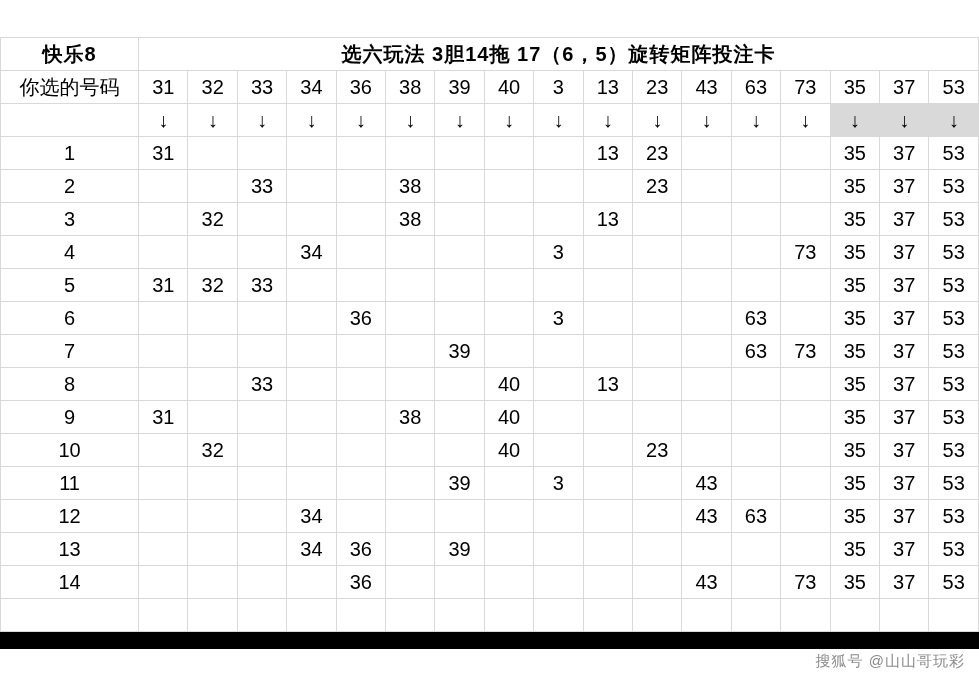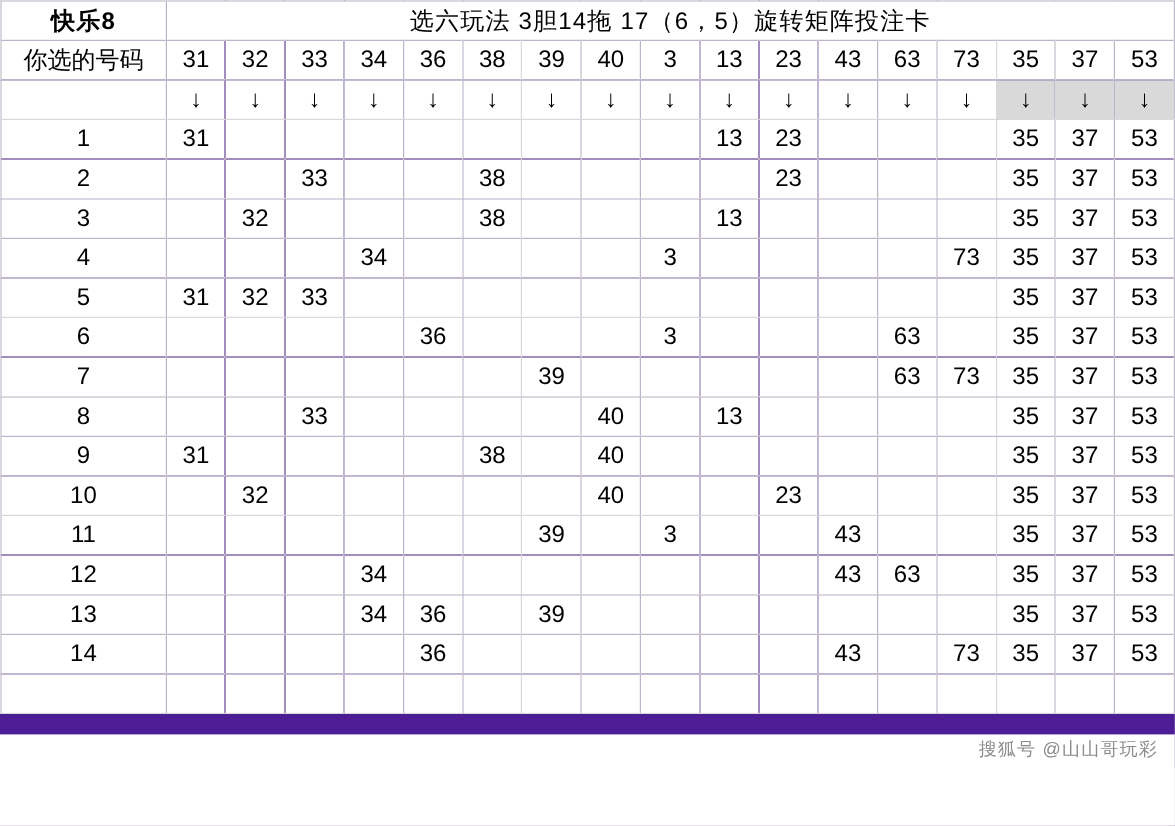--- a/index.html
+++ b/index.html
@@ -11,21 +11,22 @@
     width: 979px;
     height: 688px;
     font-family: "Liberation Sans", sans-serif;
     overflow: hidden;
     position: relative;
   }
   #sheet {
     position: relative;
     width: 979px;
     height: 640px;
-    background: #4c1d95;
+    background: #000000;
+    margin-top: 37px;
   }
   table.grid {
     border-collapse: collapse;
     table-layout: fixed;
     width: 979px;
   }
   table.grid td {
     border: 1px solid #d9d9d9;
     padding: 0;
     text-align: center;
@@ -44,21 +45,21 @@
   .logo-cell {
     background: #e2efd9;
     border: 1px solid #d9d9d9 !important;
     font-size: 30px;
     font-weight: bold;
     color: #1a1a1a;
     letter-spacing: 1px;
   }
   .title-cell {
     font-size: 27px;
-    font-weight: normal;
+    font-weight: bold;
     color: #000000;
     letter-spacing: 1px;
   }
   
   .hdr-label {
     font-size: 19px;
     font-weight: normal;
     color: #000;
   }
   .hdr-num {

